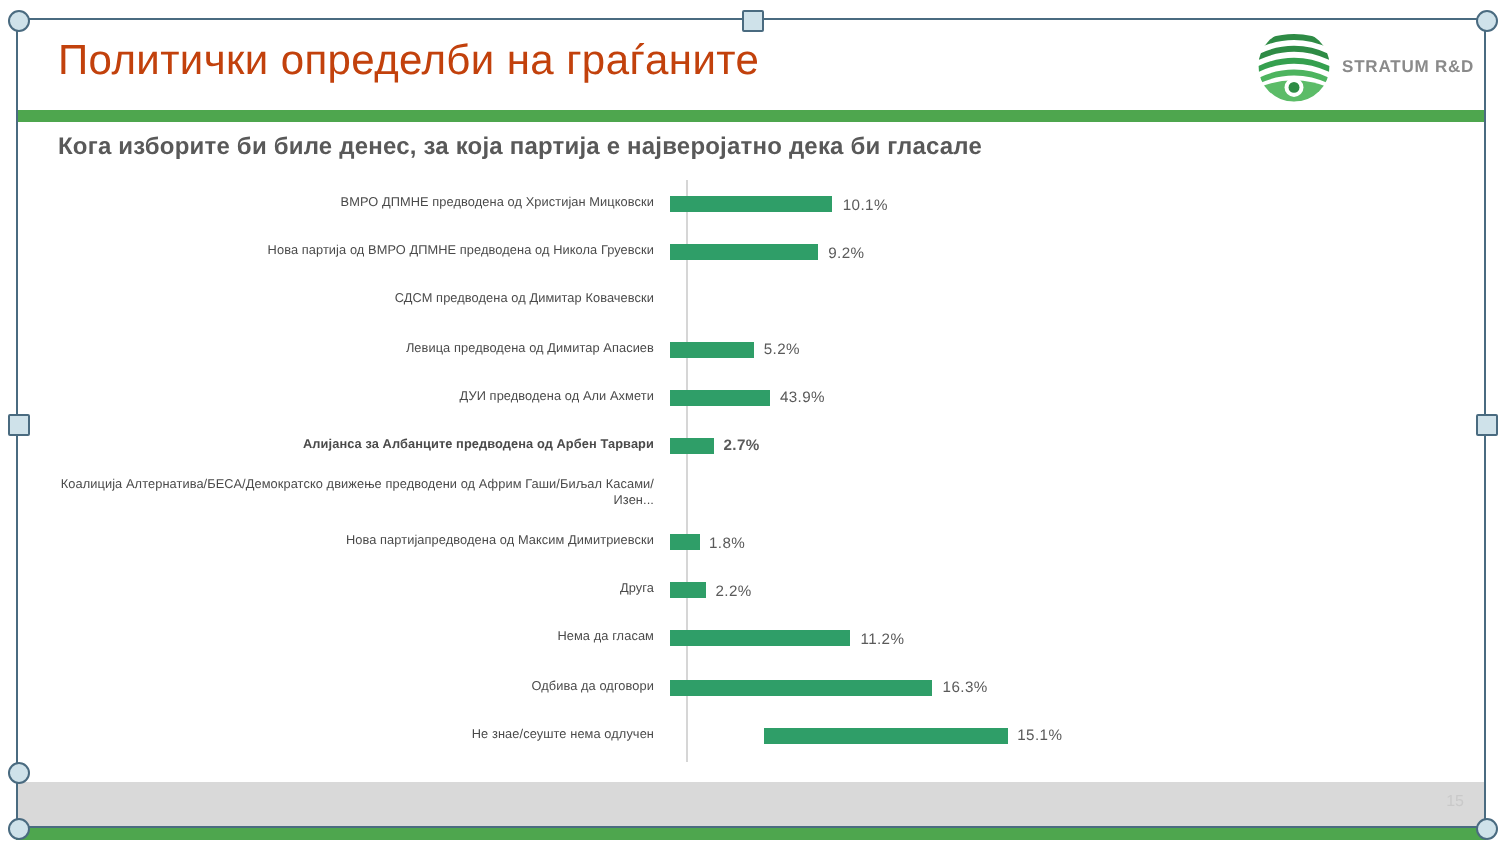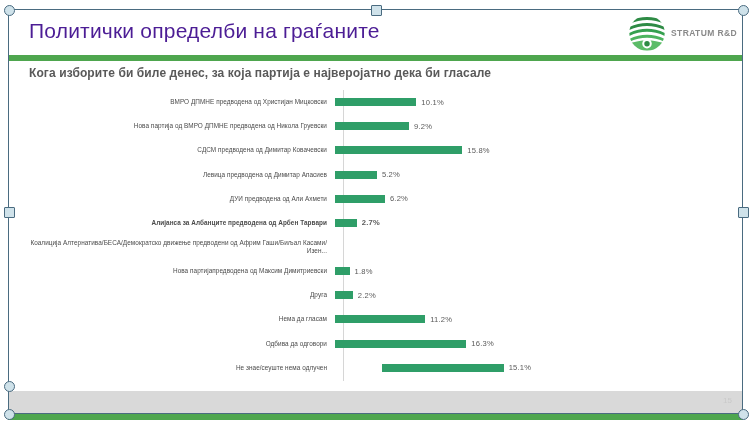--- a/index.html
+++ b/index.html
@@ -21,21 +21,21 @@
   .handle.circ{width:9px;height:9px;border-radius:50%;}
   .handle.sq{width:9px;height:9px;border-radius:1px;}
 
   
   .slide{position:absolute;left:9px;top:10px;width:733px;height:403px;background:#ffffff;overflow:hidden;}
 
   
   .title-area{position:absolute;left:0;top:0;width:733px;height:45px;background:#ffffff;}
   .slide-title{
     position:absolute;left:20px;top:9px;
-    font-size:21px;color:#4c1d95;font-weight:400;letter-spacing:.2px;
+    font-size:21px;color:#c2410c;font-weight:400;letter-spacing:.2px;
     white-space:nowrap;
   }
   .title-rule{position:absolute;left:0;top:45px;width:733px;height:6px;background:#4ea64e;}
 
   
   .logo-wrap{position:absolute;right:2px;top:3px;width:112px;height:40px;display:flex;align-items:center;gap:5px;}
   .logo-mark{width:38px;height:38px;flex:0 0 38px;}
   .logo-text{font-size:8.5px;color:#8a8a8a;letter-spacing:.4px;font-weight:600;white-space:nowrap;}
 
   
@@ -125,37 +125,33 @@
           </div>
           <div class="row" style="height: 24.1667px;">
             <div class="cat-label">Нова партија од ВМРО ДПМНЕ предводена од Никола Груевски</div>
             <div class="bar-zone">
               <div class="bar" style="width: 74.1111px; background: rgb(47, 158, 104);"></div>
               <span class="val">9.2%</span>
             </div>
           </div>
           <div class="row" style="height: 24.1667px;">
             <div class="cat-label">СДСМ предводена од Димитар Ковачевски</div>
-            <div class="bar-zone">
-              <div class="bar" style="width: 127.278px; background: rgb(47, 158, 104);"></div>
-              <span class="val">15.8%</span>
-            </div>
           </div>
           <div class="row" style="height: 24.1667px;">
             <div class="cat-label">Левица предводена од Димитар Апасиев</div>
             <div class="bar-zone">
               <div class="bar" style="width: 41.8889px; background: rgb(47, 158, 104);"></div>
               <span class="val">5.2%</span>
             </div>
           </div>
           <div class="row" style="height: 24.1667px;">
             <div class="cat-label">ДУИ предводена од Али Ахмети</div>
             <div class="bar-zone">
               <div class="bar" style="width: 49.9444px; background: rgb(47, 158, 104);"></div>
-              <span class="val">6.2%</span>
+              <span class="val">43.9%</span>
             </div>
           </div>
           <div class="row" style="height: 24.1667px; font-weight: bold;">
             <div class="cat-label">Алијанса за Албанците предводена од Арбен Тарвари</div>
             <div class="bar-zone">
               <div class="bar" style="width: 21.75px; background: rgb(47, 158, 104);"></div>
               <span class="val">2.7%</span>
             </div>
           </div>
           <div class="row" style="height: 24.1667px;">

